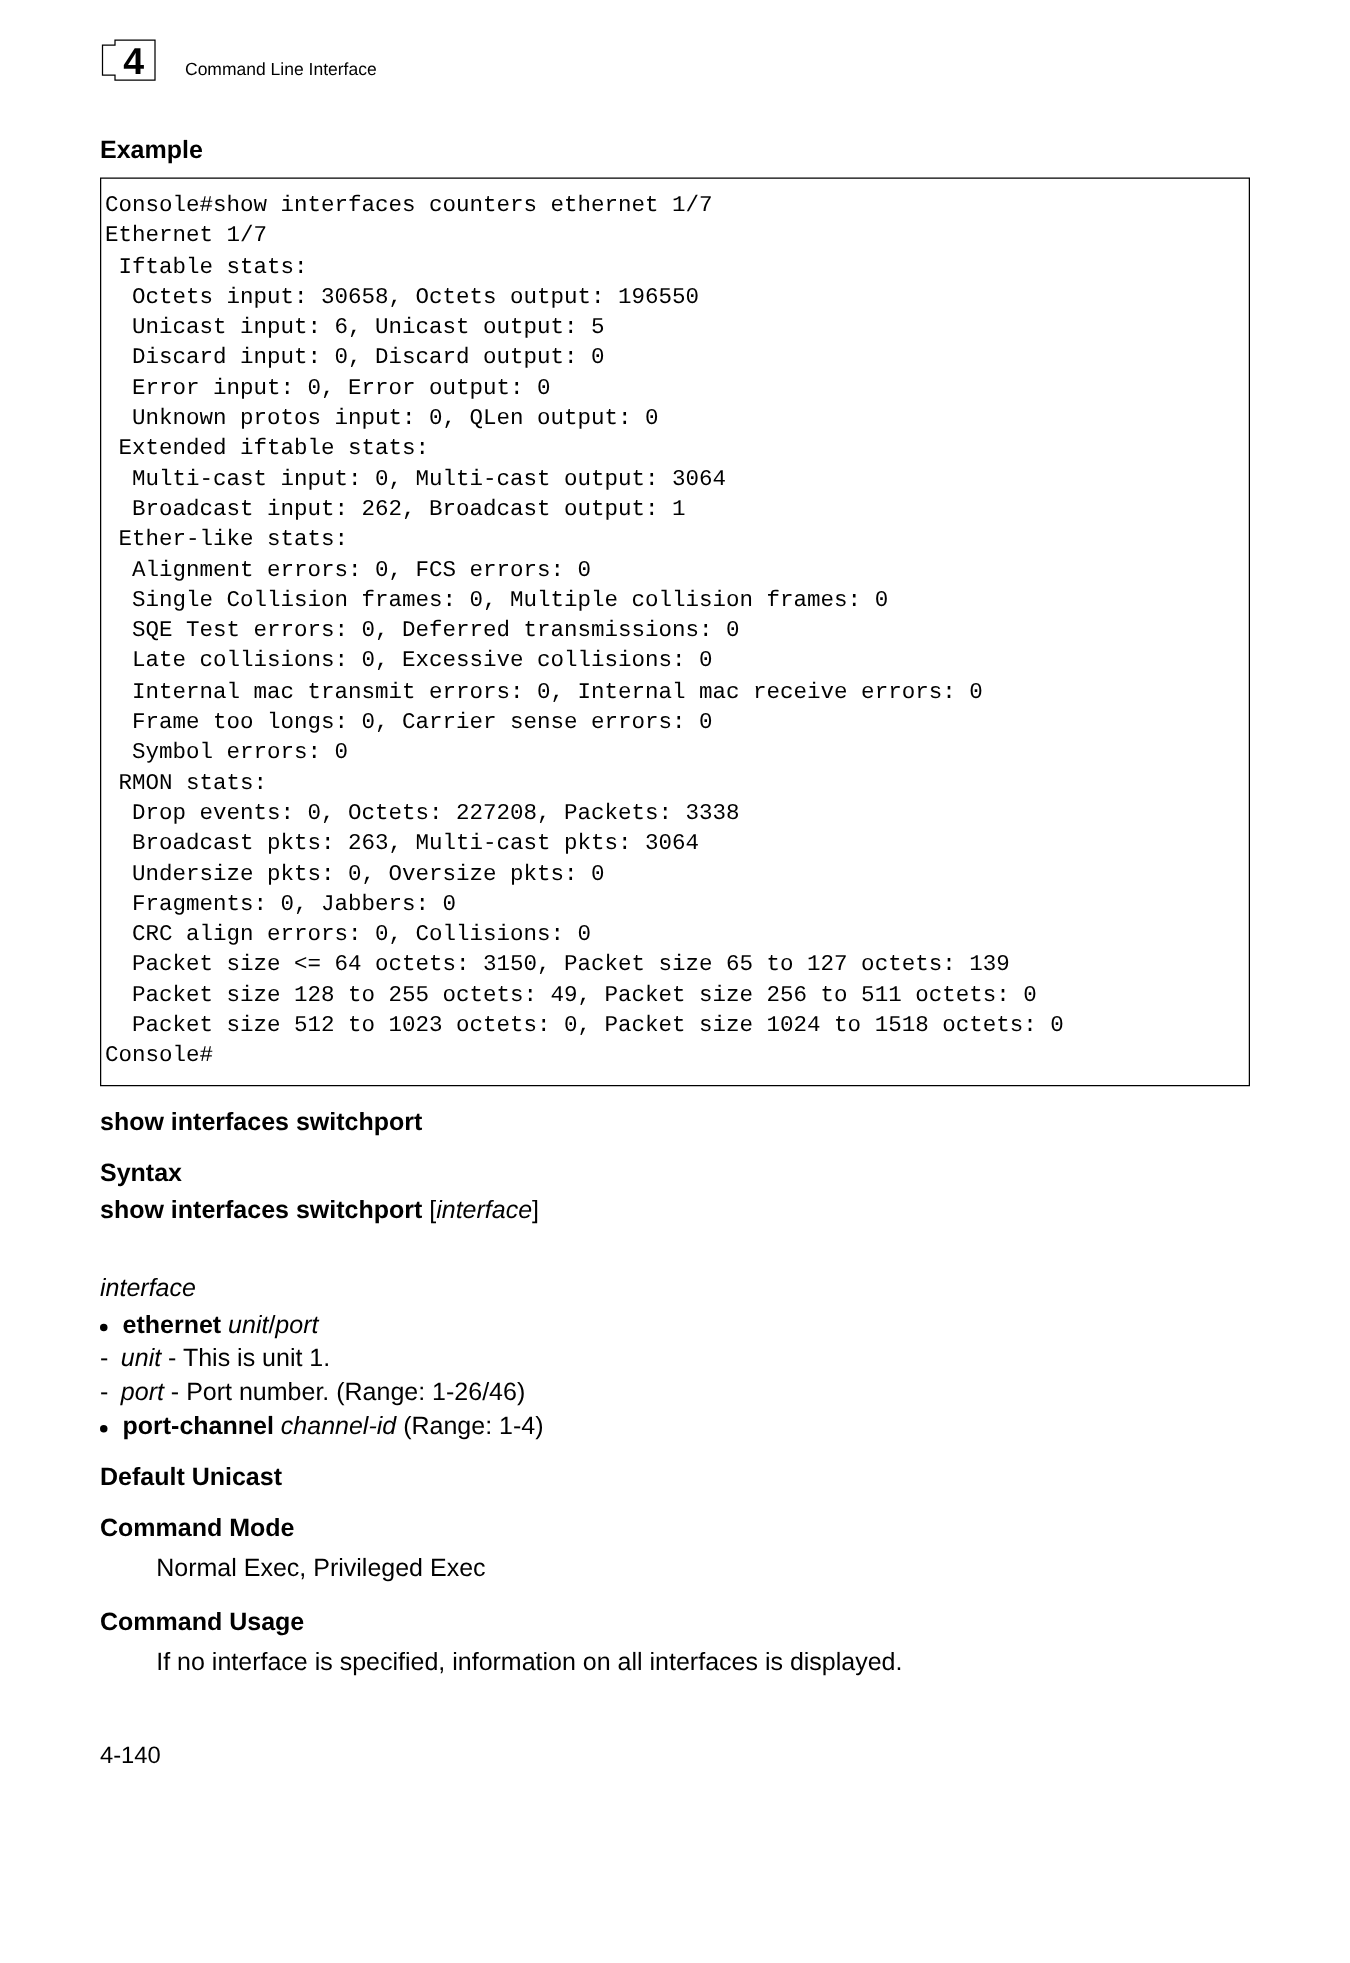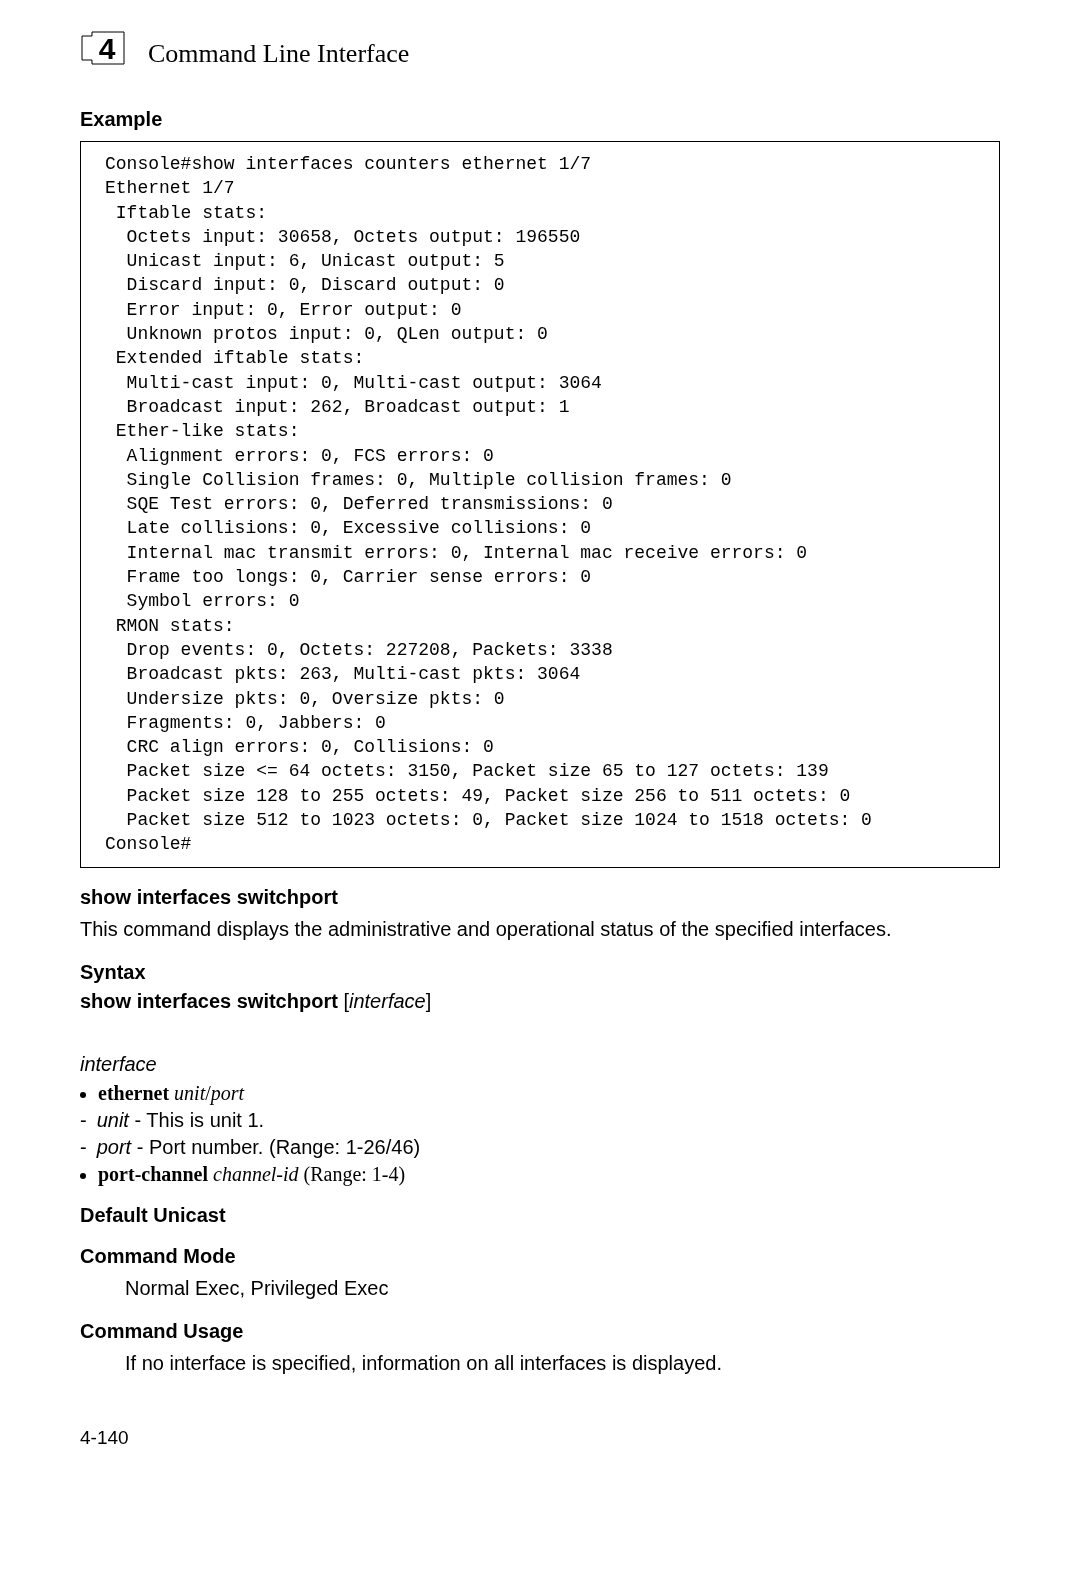--- a/index.html
+++ b/index.html
@@ -16,51 +16,50 @@
   .header {
     display: flex;
     align-items: center;
     margin-bottom: 30px;
   }
   .chapter-icon {
     display: inline-block;
     margin-right: 20px;
   }
   .chapter-title {
-    font-size: 26px;
+    font-size: 14px;
     font-weight: normal;
-    font-family: Liberation Serif, serif;
   }
   .section-heading {
     font-size: 20px;
     font-weight: bold;
     margin: 24px 0 10px 0;
   }
   .code-block {
     border: 1px solid #000;
-    padding: 10px 24px;
+    padding: 10px 3px;
     font-family: "Courier New", Courier, monospace;
     font-size: 18px;
     line-height: 1.35;
     white-space: pre;
     overflow: hidden;
   }
   .subheading {
     font-size: 20px;
     font-weight: bold;
     margin: 18px 0 6px 0;
   }
   .body-text {
     font-size: 20px;
     line-height: 1.4;
     margin: 4px 0 10px 0;
   }
   .indent1 { margin-left: 45px; }
   .indent2 { margin-left: 65px; }
-  .indent3 { margin-left: 90px; font-family: Liberation Serif, serif; }
+  .indent3 { margin-left: 90px; }
   .indent4 { margin-left: 120px; }
   .syntax-line {
     font-size: 20px;
     margin: 6px 0;
   }
   .bold { font-weight: bold; }
   .italic { font-style: italic; margin-top: 40px; }
   .bullet-row {
     display: flex;
     align-items: flex-start;
@@ -132,21 +131,20 @@
   Broadcast pkts: 263, Multi-cast pkts: 3064
   Undersize pkts: 0, Oversize pkts: 0
   Fragments: 0, Jabbers: 0
   CRC align errors: 0, Collisions: 0
   Packet size &lt;= 64 octets: 3150, Packet size 65 to 127 octets: 139
   Packet size 128 to 255 octets: 49, Packet size 256 to 511 octets: 0
   Packet size 512 to 1023 octets: 0, Packet size 1024 to 1518 octets: 0
 Console#</div>
 
   <div class="subheading">show interfaces switchport</div>
-  <div class="body-text">This command displays the administrative and operational status of the specified interfaces.</div>
 
   <div class="subheading">Syntax</div>
 
   <div class="syntax-line indent1">
     <span class="bold">show interfaces switchport</span><span> [</span><span class="italic">interface</span><span>]</span>
   </div>
 
   <div class="syntax-line indent2 italic">interface</div>
 
   <div class="bullet-row indent3">

